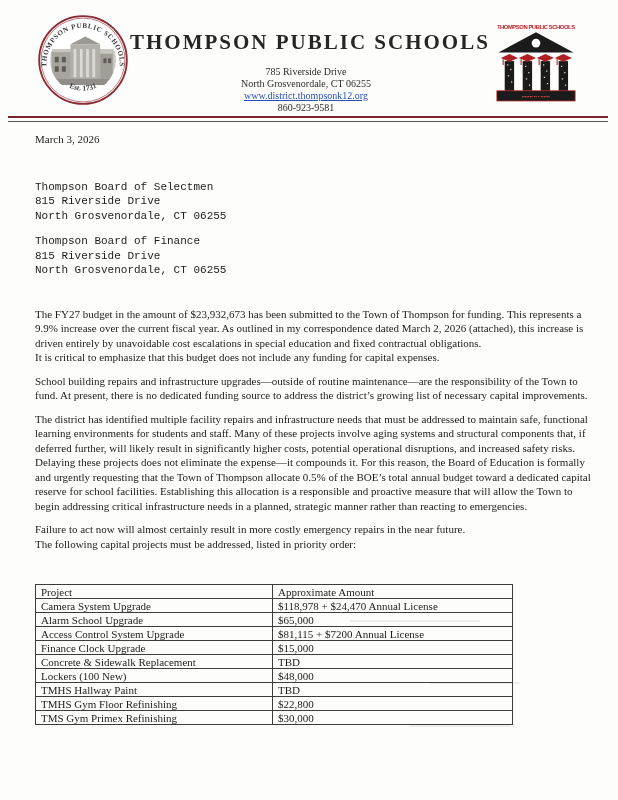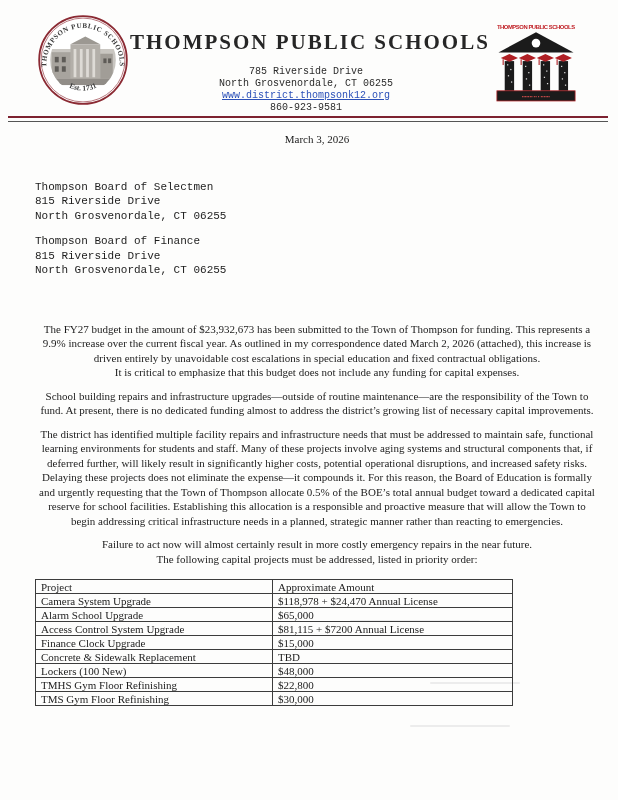--- a/index.html
+++ b/index.html
@@ -19,45 +19,45 @@
     position:absolute;left:130px;top:30px;width:352px;
     text-align:center;
   }
   .head-title{
     font-family:"Liberation Serif", serif;
     font-size:21px;font-weight:bold;letter-spacing:2px;
     color:#262626;white-space:nowrap;
   }
   .head-addr{
     margin-top:11px;
-    font-family:Liberation Mono, monospace;
+    font-family:Liberation Serif, serif;
     font-size:10px;line-height:12px;color:#2b2b2b;
   }
   .head-addr .site{
     color:#2b50b8;text-decoration:underline;cursor:pointer;display:inline-block;
   }
   .rule-wrap{position:absolute;left:8px;right:10px;top:116px;}
   .rule-maroon{height:0;border-top:2.5px solid #7d2230;}
   .rule-gray{height:0;border-top:1.5px solid #555;margin-top:2.5px;}
 
   
   .letter{
     position:absolute;left:35px;top:132px;width:564px;
     font-size:11px;line-height:14.5px;
   }
-  .date{margin:0 0 33px 0;text-align:center;}
+  .date{margin:0 0 33px 0;}
   .recipient{margin:0 0 11px 0;font-family:Liberation Mono, monospace;}
-  .recipient.second{margin-bottom:44px;}
+  .recipient.second{margin-bottom:29px;}
   .salutation{margin:0 0 5px 0;}
-  .para{margin:0 0 9px 0;text-align:center;}
+  .para{margin:0 0 9px 0;text-align:left;}
   .para b{font-weight:normal;}
 
   
   .projects{
-    margin-top:13px;
+    margin-top:33px;
     border-collapse:collapse;
     width:478px;
     font-size:11px;line-height:12px;
   }
   .projects th,.projects td{
     border:1px solid #3c3c3c;
     padding:0 0 0 5px;
     height:13px;
     font-weight:normal;
     text-align:left;
@@ -186,21 +186,21 @@
 
     <div class="recipient second">
       <div>Thompson Board of Finance</div>
       <div>815 Riverside Drive</div>
       <div>North Grosvenordale, CT 06255</div>
     </div>
 
 
     <p class="para"><span>The FY27 budget in the amount of $23,932,673 has been submitted to the Town of Thompson for funding. This represents a 9.9% increase over the current fiscal year. As outlined in my correspondence dated March 2, 2026 (attached), this increase is driven entirely by unavoidable cost escalations in special education and fixed contractual obligations.</span><br><span>It is critical to emphasize that </span><b>this budget does not include any funding for capital expenses.</b></p>
 
-    <p class="para">School building repairs and infrastructure upgrades—outside of routine maintenance—are the responsibility of the Town to fund. At present, there is no dedicated funding almost to address the district’s growing list of necessary capital improvements.</p>
+    <p class="para">School building repairs and infrastructure upgrades—outside of routine maintenance—are the responsibility of the Town to fund. At present, there is no dedicated funding source to address the district’s growing list of necessary capital improvements.</p>
 
     <p class="para">The district has identified multiple facility repairs and infrastructure needs that must be addressed to maintain safe, functional learning environments for students and staff. Many of these projects involve aging systems and structural components that, if deferred further, will likely result in significantly higher costs, potential operational disruptions, and increased safety risks. Delaying these projects does not eliminate the expense—it compounds it. For this reason, the Board of Education is formally and urgently requesting that the Town of Thompson allocate 0.5% of the BOE’s total annual budget toward a dedicated capital reserve for school facilities. Establishing this allocation is a responsible and proactive measure that will allow the Town to begin addressing critical infrastructure needs in a planned, strategic manner rather than reacting to emergencies.</p>
 
     <p class="para"><span>Failure to act now will almost certainly result in more costly emergency repairs in the near future.</span><br><span>The following capital projects must be addressed, listed in priority order:</span></p>
 
     <table class="projects">
       <thead>
         <tr>
           <th>Project</th>
           <th>Approximate Amount</th>
@@ -225,24 +225,28 @@
           </tr>
           <tr>
             <td>Concrete &amp; Sidewalk Replacement</td>
             <td>TBD</td>
           </tr>
           <tr>
             <td>Lockers (100 New)</td>
             <td>$48,000</td>
           </tr>
           <tr>
+            <td>TMHS Hallway Paint</td>
+            <td>TBD</td>
+          </tr>
+          <tr>
             <td>TMHS Gym Floor Refinishing</td>
             <td>$22,800</td>
           </tr>
           <tr>
-            <td>TMS Gym Floor Refinishing</td>
+            <td>TMS Gym Primex Refinishing</td>
             <td>$30,000</td>
           </tr>
         </tbody>
     </table>
 
   </div>
 </div>
 
 </body></html>

